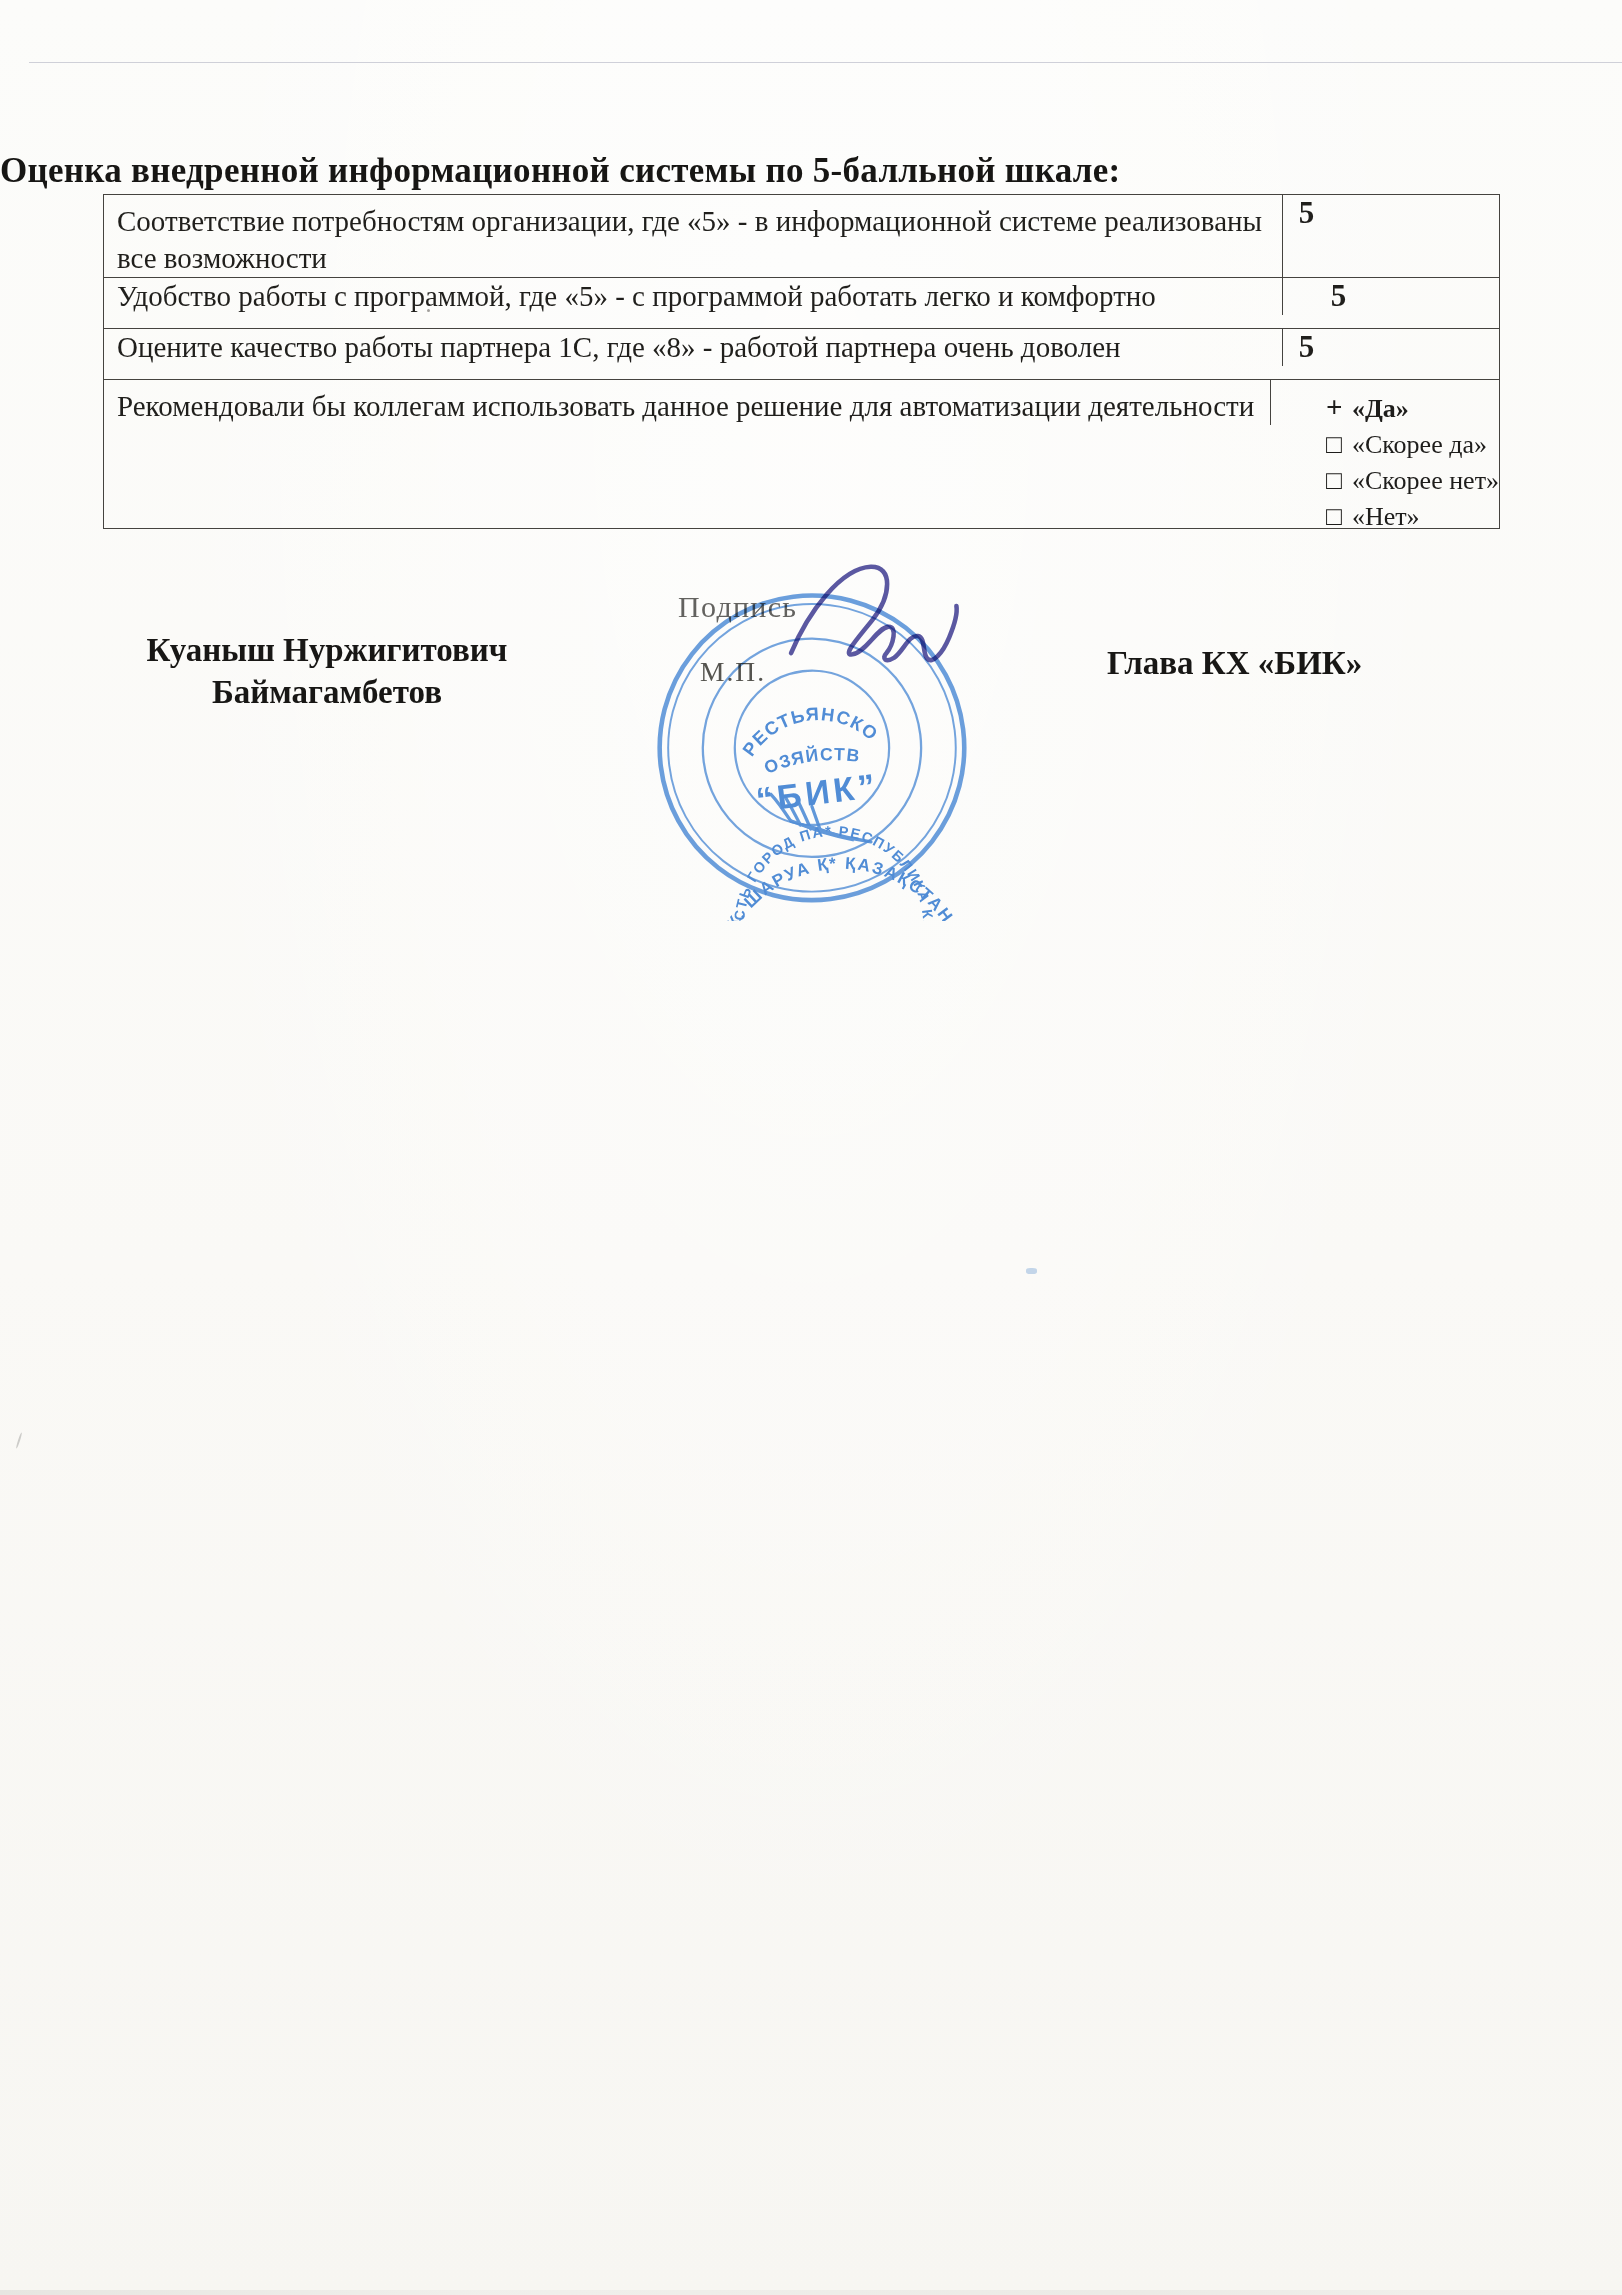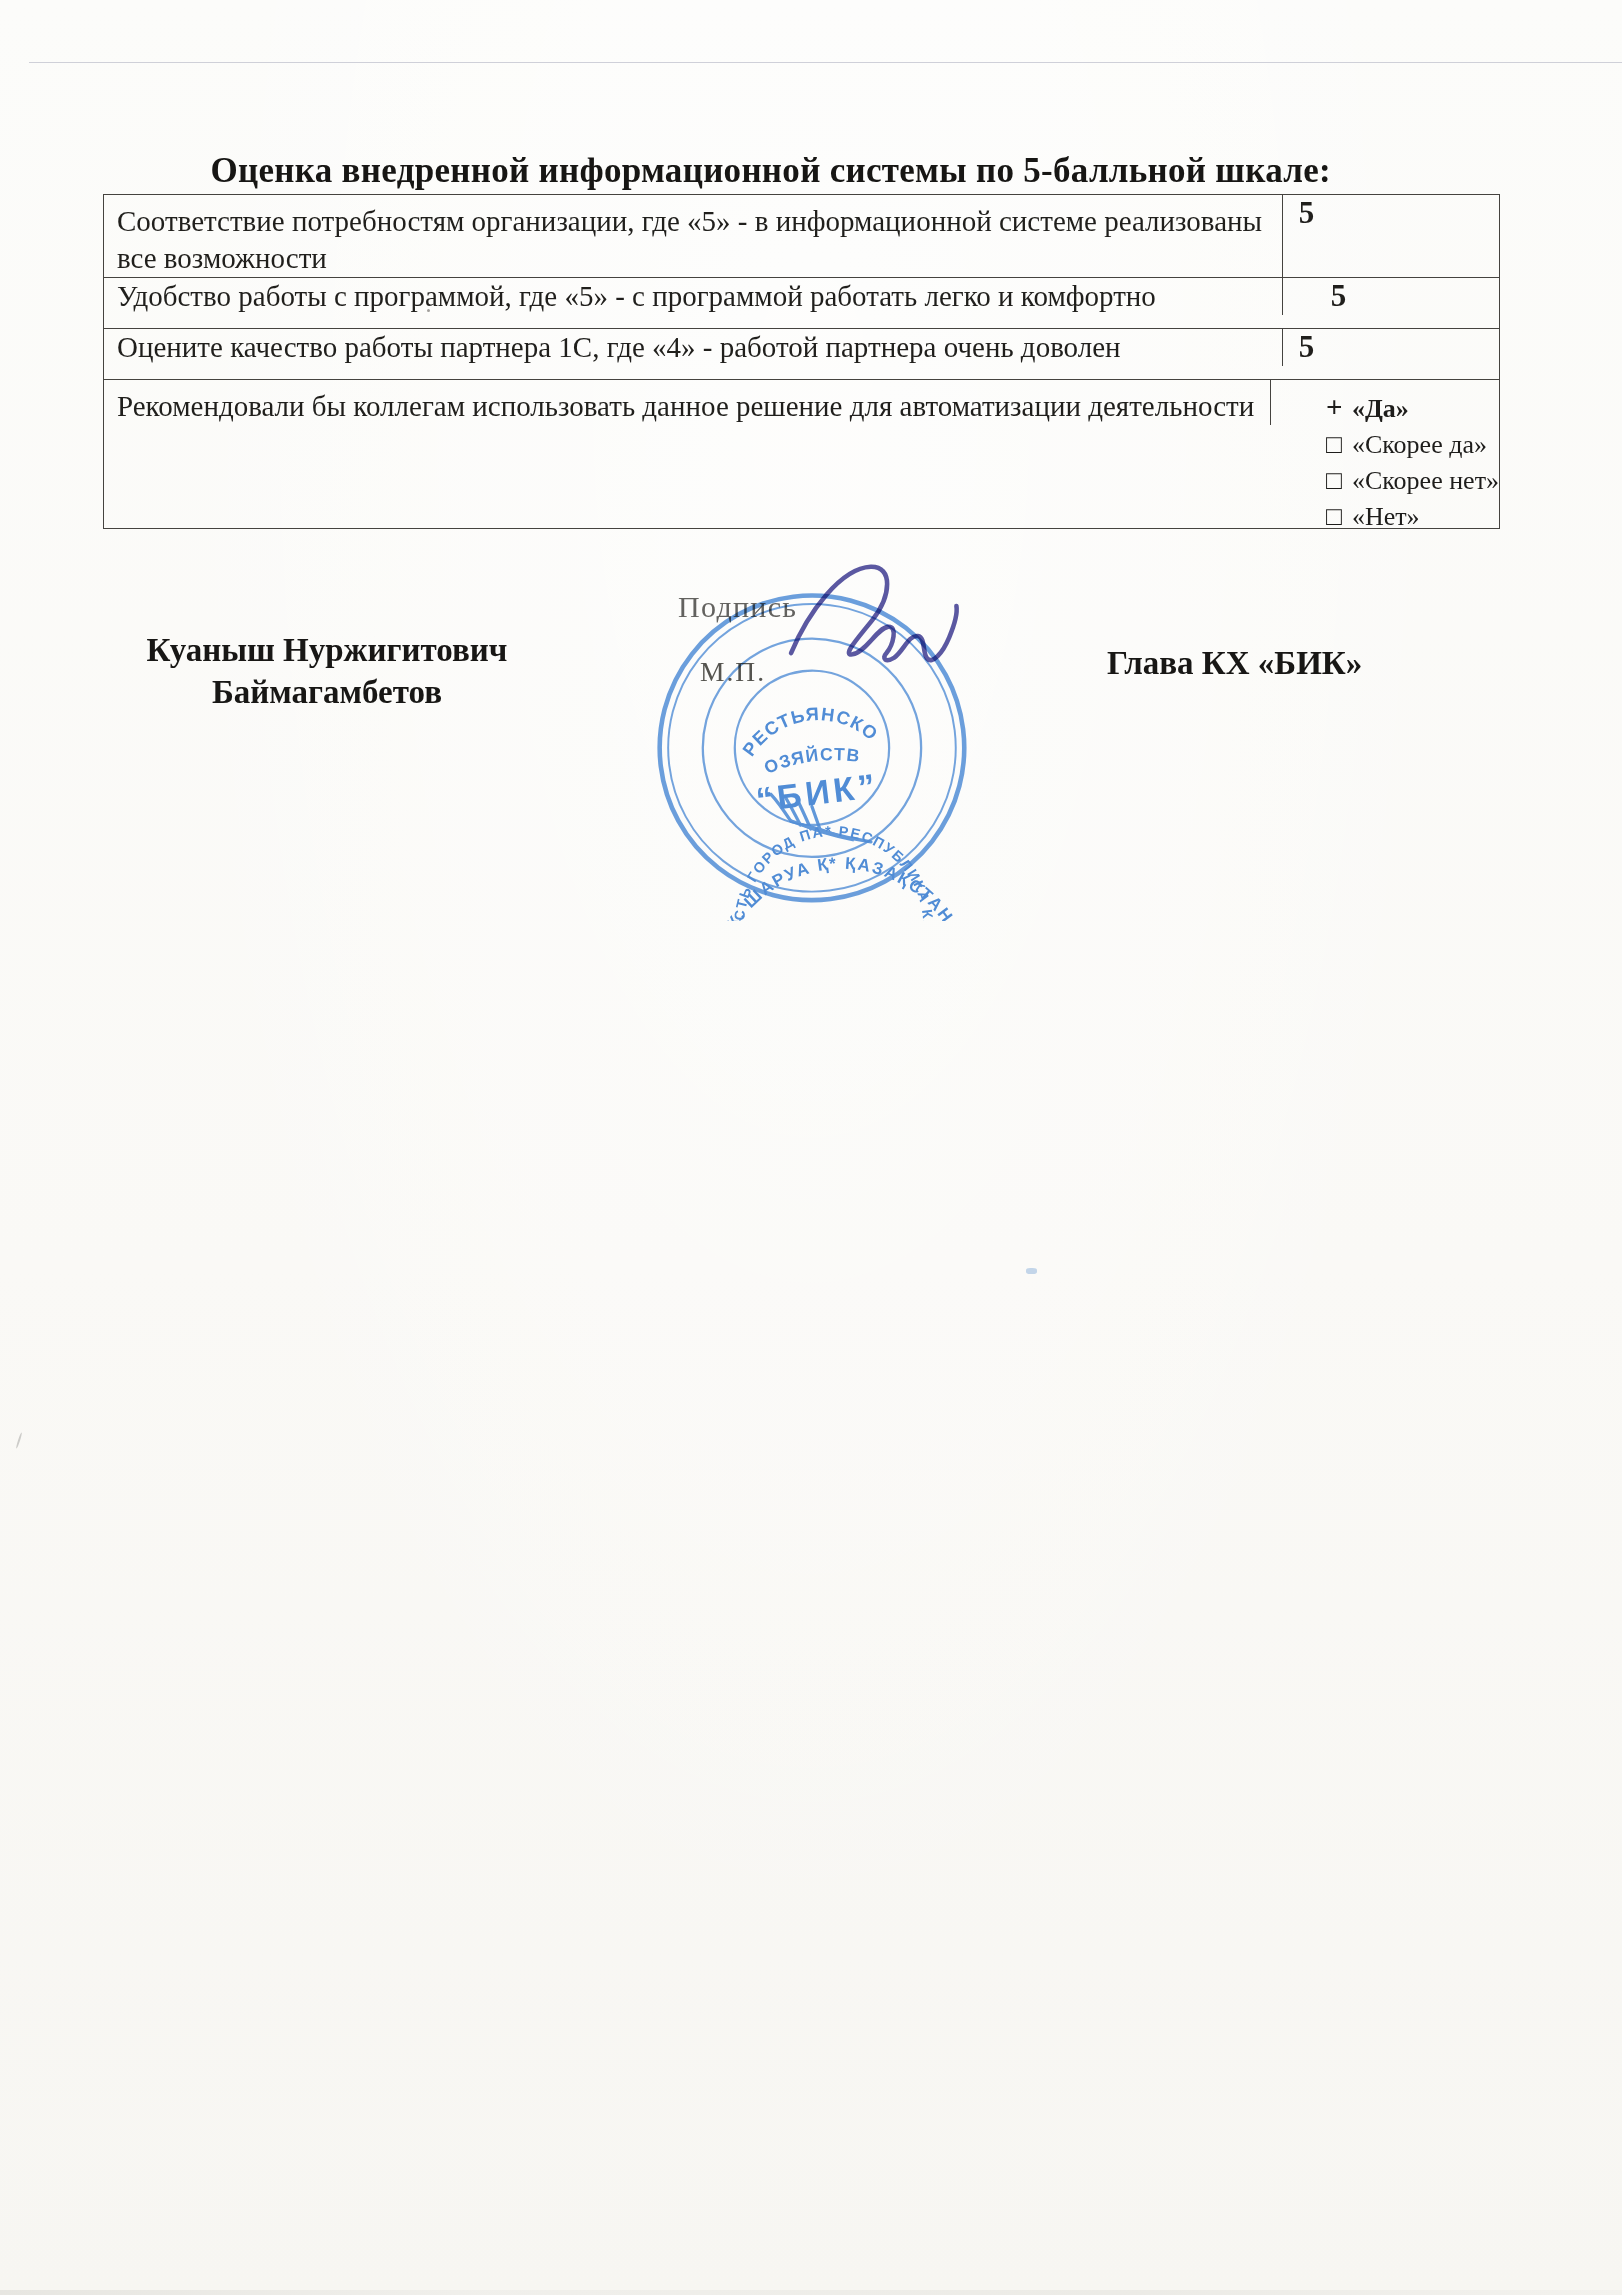--- a/index.html
+++ b/index.html
@@ -25,21 +25,21 @@
     background:linear-gradient(90deg,#e3e2dd, #efeeea 30%, #e9e8e3 70%, #f2f1ed);
     opacity:.8;
   }
   .speck{position:absolute;border-radius:50%;}
   .speck.s1{left:427px;top:309px;width:3.3px;height:3.3px;background:#55524c;opacity:.55;}
   .speck.s2{left:1026px;top:1268px;width:10.5px;height:5.9px;background:#7fa8d8;opacity:.45;border-radius:40%;}
   .speck.s3{left:18.3px;top:1432px;width:2px;height:17px;background:#8a8a86;opacity:.4;transform:rotate(18deg);}
 
   .doc-title{
     position:absolute;left:0;top:151px;width:1331px;
-    text-align:right;font-weight:bold;font-size:35px;letter-spacing:0.3px;
+    text-align:left;font-weight:bold;font-size:35px;letter-spacing:0.3px;
     color:#171614;
   }
 
   .qtable{
     position:absolute;left:103px;top:194px;width:1395px;
     border:1.3px solid #45433f;
     background:transparent;
   }
   .trow{display:flex;align-items:flex-start;}
   .trow.b{border-bottom:1.3px solid #45433f;}
@@ -115,21 +115,21 @@
 
   <div class="trow b r2">
     <div class="qcell vcenter">
       <span>Удобство работы с программой, где «5» - с программой работать легко и комфортно</span>
     </div>
     <div class="acell">5</div>
   </div>
 
   <div class="trow b r3">
     <div class="qcell vcenter">
-      <span>Оцените качество работы партнера 1С, где «4» - работой партнера очень доволен</span>
+      <span>Оцените качество работы партнера 1С, где «8» - работой партнера очень доволен</span>
     </div>
     <div class="acell">5</div>
   </div>
 
   <div class="trow r4">
     <div class="qcell">
       <span class="pad-top">Рекомендовали бы коллегам использовать данное решение для автоматизации деятельности</span>
     </div>
     <div class="opts">
       <div class="opt sel">

